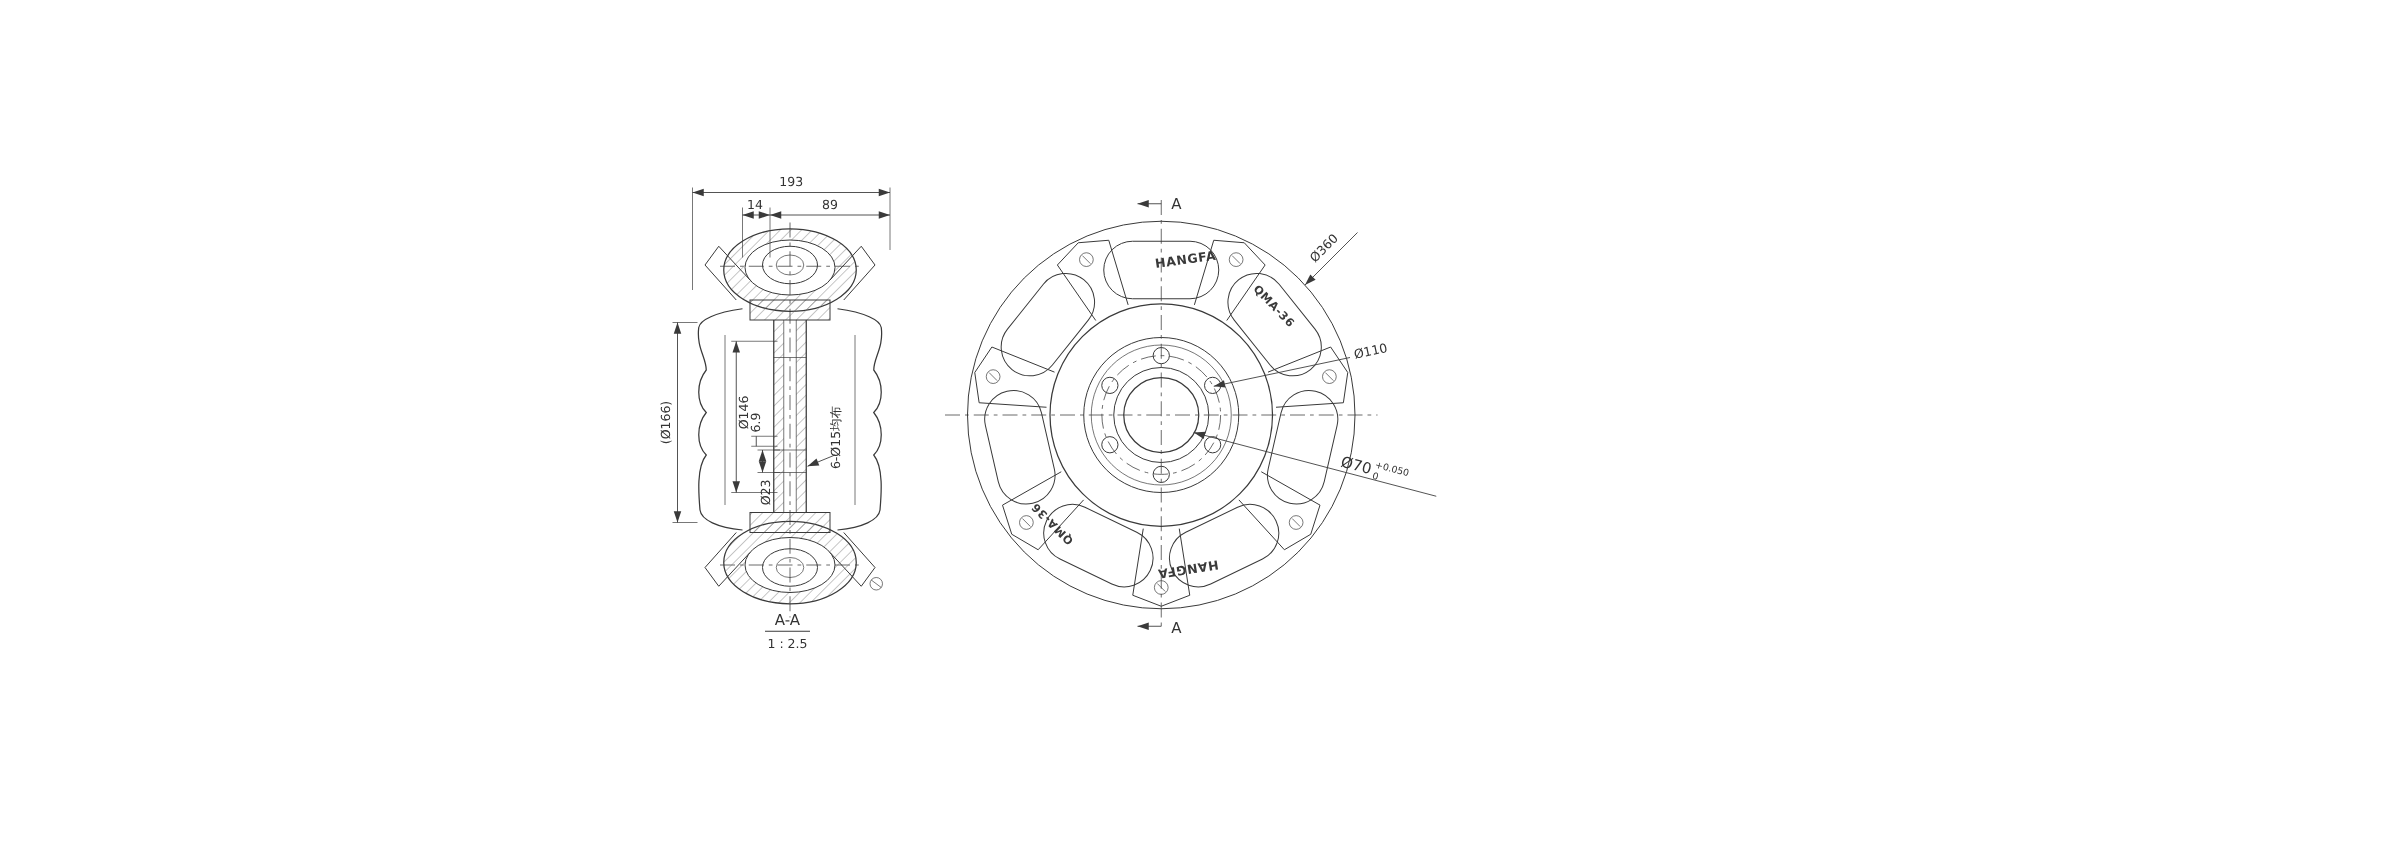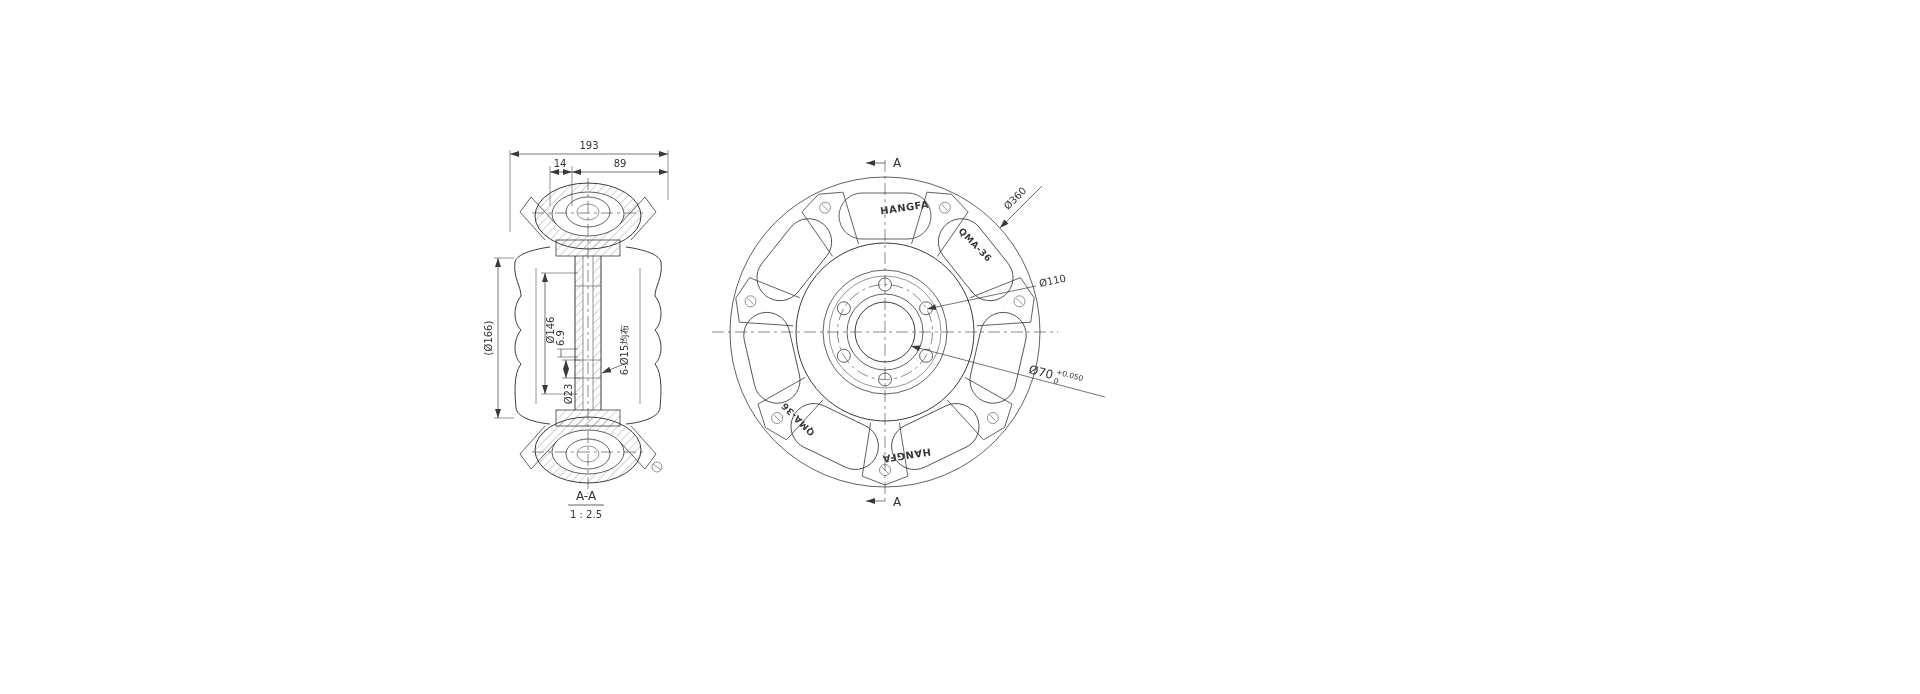--- a/index.html
+++ b/index.html
@@ -1,16 +1,16 @@
 <!DOCTYPE html>
 <html><head>
 <meta charset="utf-8">
 <style>
   html,body{margin:0;padding:0;background:#ffffff;}
-  .canvas{position:relative;width:1728px;height:694px;background:#ffffff;overflow:hidden;}
+  .canvas{position:relative;width:1728px;height:694px;background:#ffffff;overflow:hidden;padding-left:44px;}
   svg{display:block;}
   svg text{font-family:"DejaVu Sans", sans-serif;fill:#333;}
   .ol{stroke:#3a3a3a;stroke-width:1;fill:none;}
   .med{stroke:#3a3a3a;stroke-width:0.8;fill:none;}
   .thin{stroke:#3a3a3a;stroke-width:0.55;fill:none;}
   .dim{stroke:#3a3a3a;stroke-width:0.7;fill:none;}
   .cl{stroke:#3a3a3a;stroke-width:0.6;fill:none;stroke-dasharray:12 4 3 4;}
   .hatchfill{fill:url(#hatch);stroke:none;fill-rule:evenodd;}
   .dimtext{font-size:10px;}
   .big{font-size:12px;}

